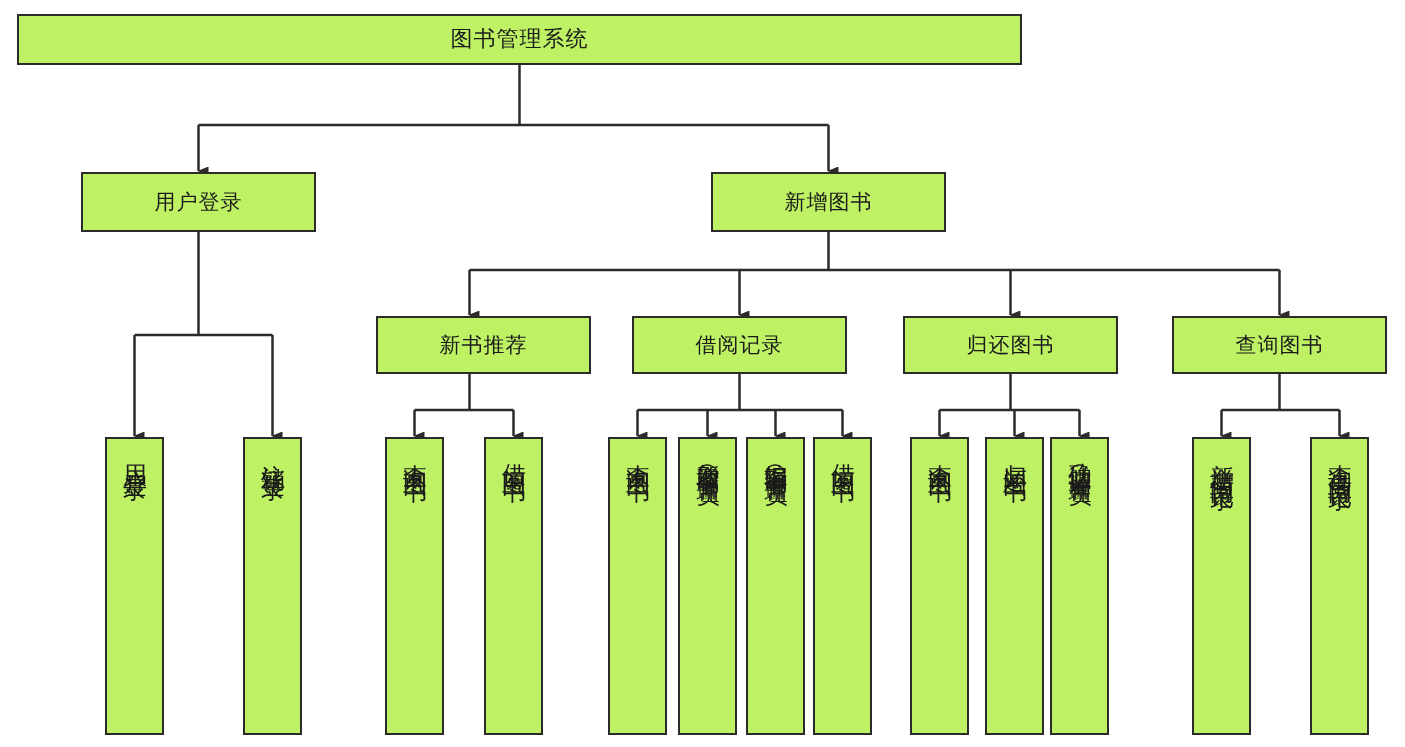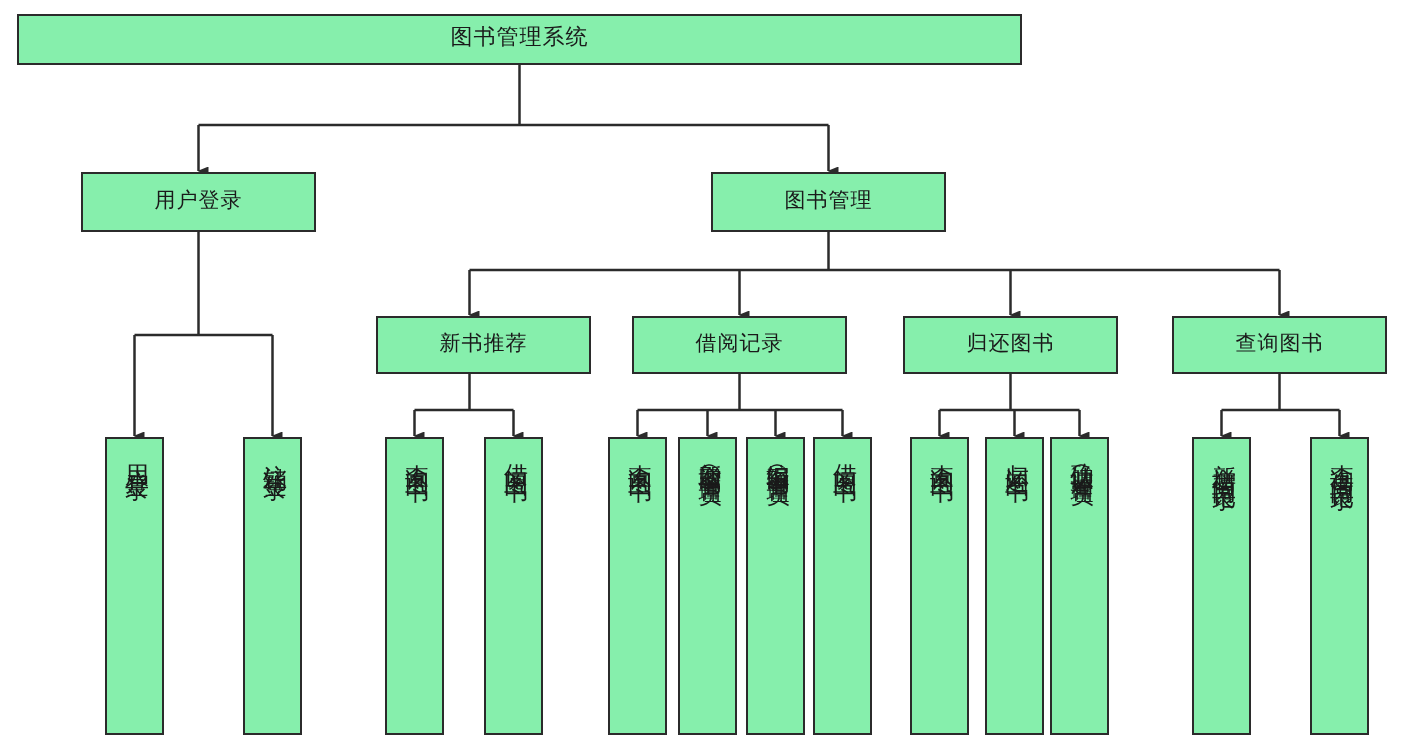--- a/index.html
+++ b/index.html
@@ -1,21 +1,21 @@
 <!DOCTYPE html>
 <html><head>
 <meta charset="utf-8">
 <style>
   html,body{margin:0;padding:0;background:#ffffff;}
   body{width:1405px;height:747px;overflow:hidden;
        font-family:"Liberation Sans","DejaVu Sans",sans-serif;}
   #stage{position:relative;width:1405px;height:747px;background:#ffffff;}
-  .node{position:absolute;box-sizing:border-box;background:#86efac;
+  .node{position:absolute;box-sizing:border-box;background:#bef264;
         border:2.5px solid #2b2b2b;display:flex;align-items:center;
-        justify-content:center;font-family:Liberation Mono, monospace;}
+        justify-content:center;}
   .node .lbl{color:#1a1a1a;line-height:1.12;text-align:center;white-space:nowrap;}
   .node.h .lbl{font-size:21px;letter-spacing:1px;}
   .node.root .lbl{font-size:22px;letter-spacing:1px;}
   .node.v{align-items:flex-start;justify-content:center;padding-top:6px;}
   .node.v .lbl{writing-mode:vertical-rl;text-orientation:upright;
                font-size:24px;letter-spacing:5px;white-space:nowrap;}
   .node.v.tall .lbl{font-size:23px;letter-spacing:3px;}
   svg#wires{position:absolute;left:0;top:0;width:1405px;height:747px;
             pointer-events:none;}
   .wm{position:absolute;right:8px;bottom:4px;font-size:17px;color:#9a9a9a;
@@ -68,21 +68,21 @@
       </g>
   </svg>
   <div id="nodes">
       <div class="node h root" style="left: 17px; top: 14px; width: 1005px; height: 51px;">
         <span class="lbl">图书管理系统</span>
       </div>
       <div class="node h" style="left: 81px; top: 172px; width: 235px; height: 60px;">
         <span class="lbl">用户登录</span>
       </div>
       <div class="node h" style="left: 711px; top: 172px; width: 235px; height: 60px;">
-        <span class="lbl">图书管理</span>
+        <span class="lbl">新增图书</span>
       </div>
       <div class="node h" style="left: 376px; top: 316px; width: 215px; height: 58px;">
         <span class="lbl">新书推荐</span>
       </div>
       <div class="node h" style="left: 632px; top: 316px; width: 215px; height: 58px;">
         <span class="lbl">借阅记录</span>
       </div>
       <div class="node h" style="left: 903px; top: 316px; width: 215px; height: 58px;">
         <span class="lbl">归还图书</span>
       </div>

